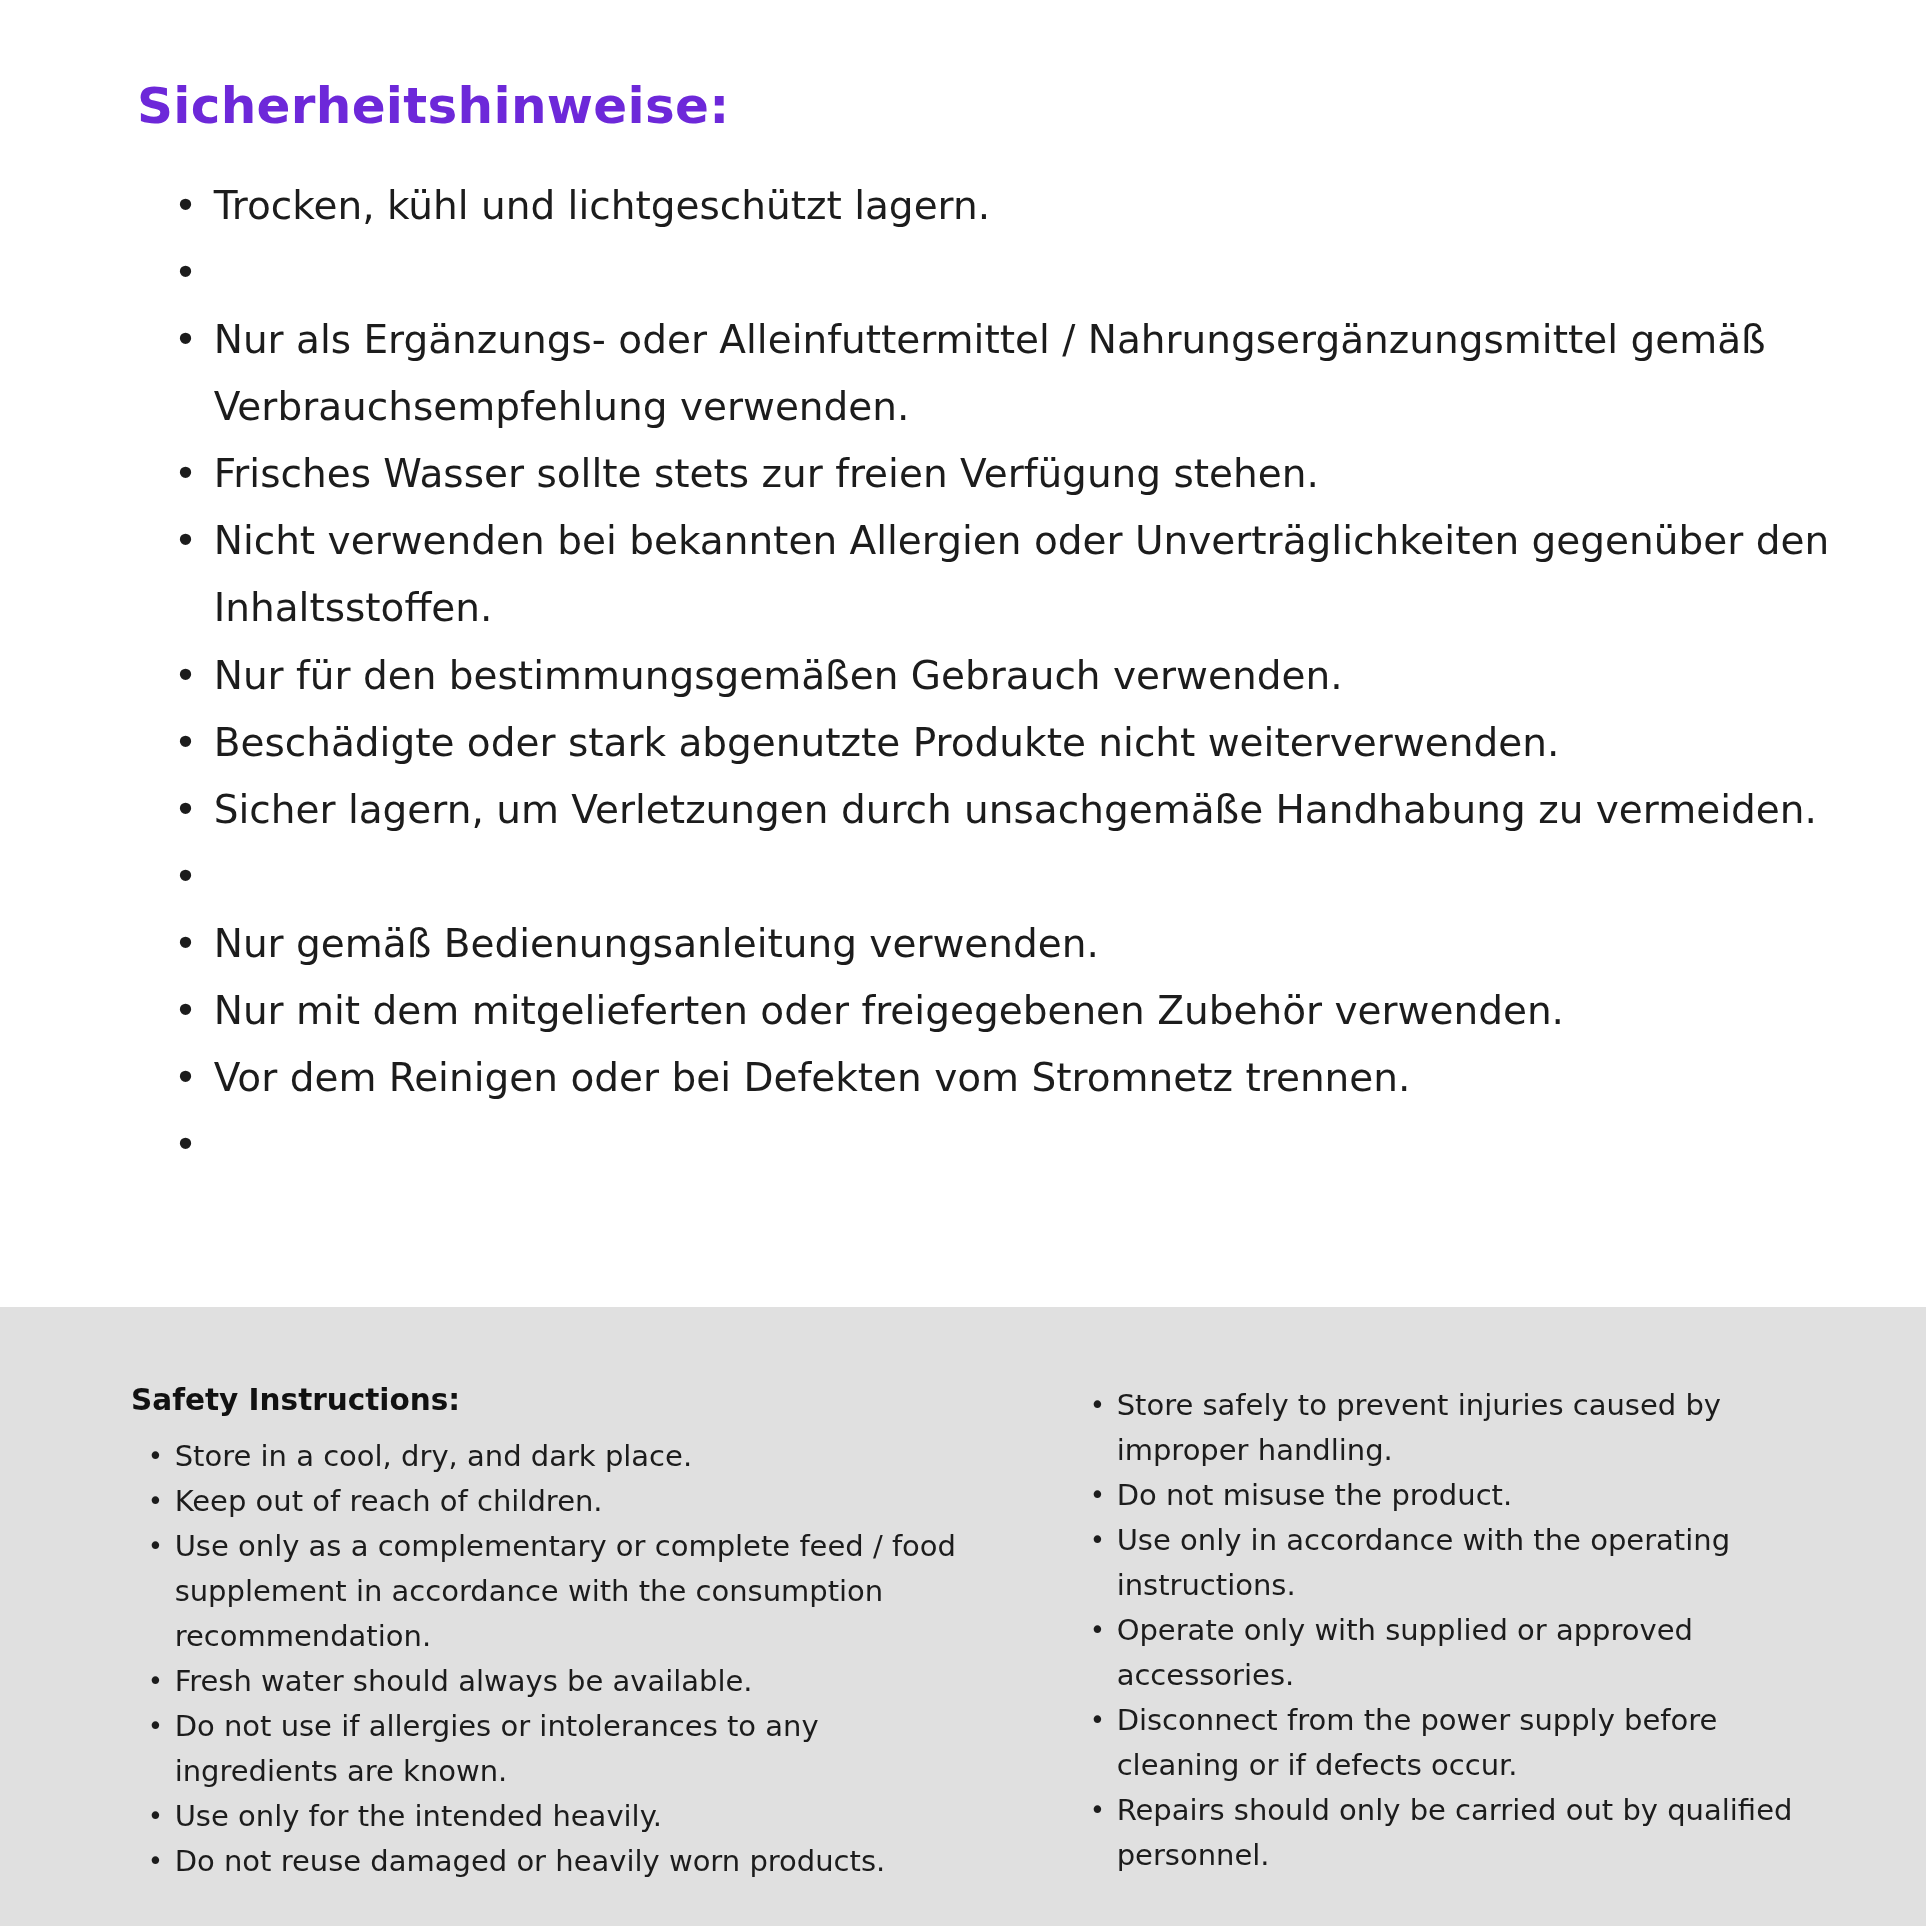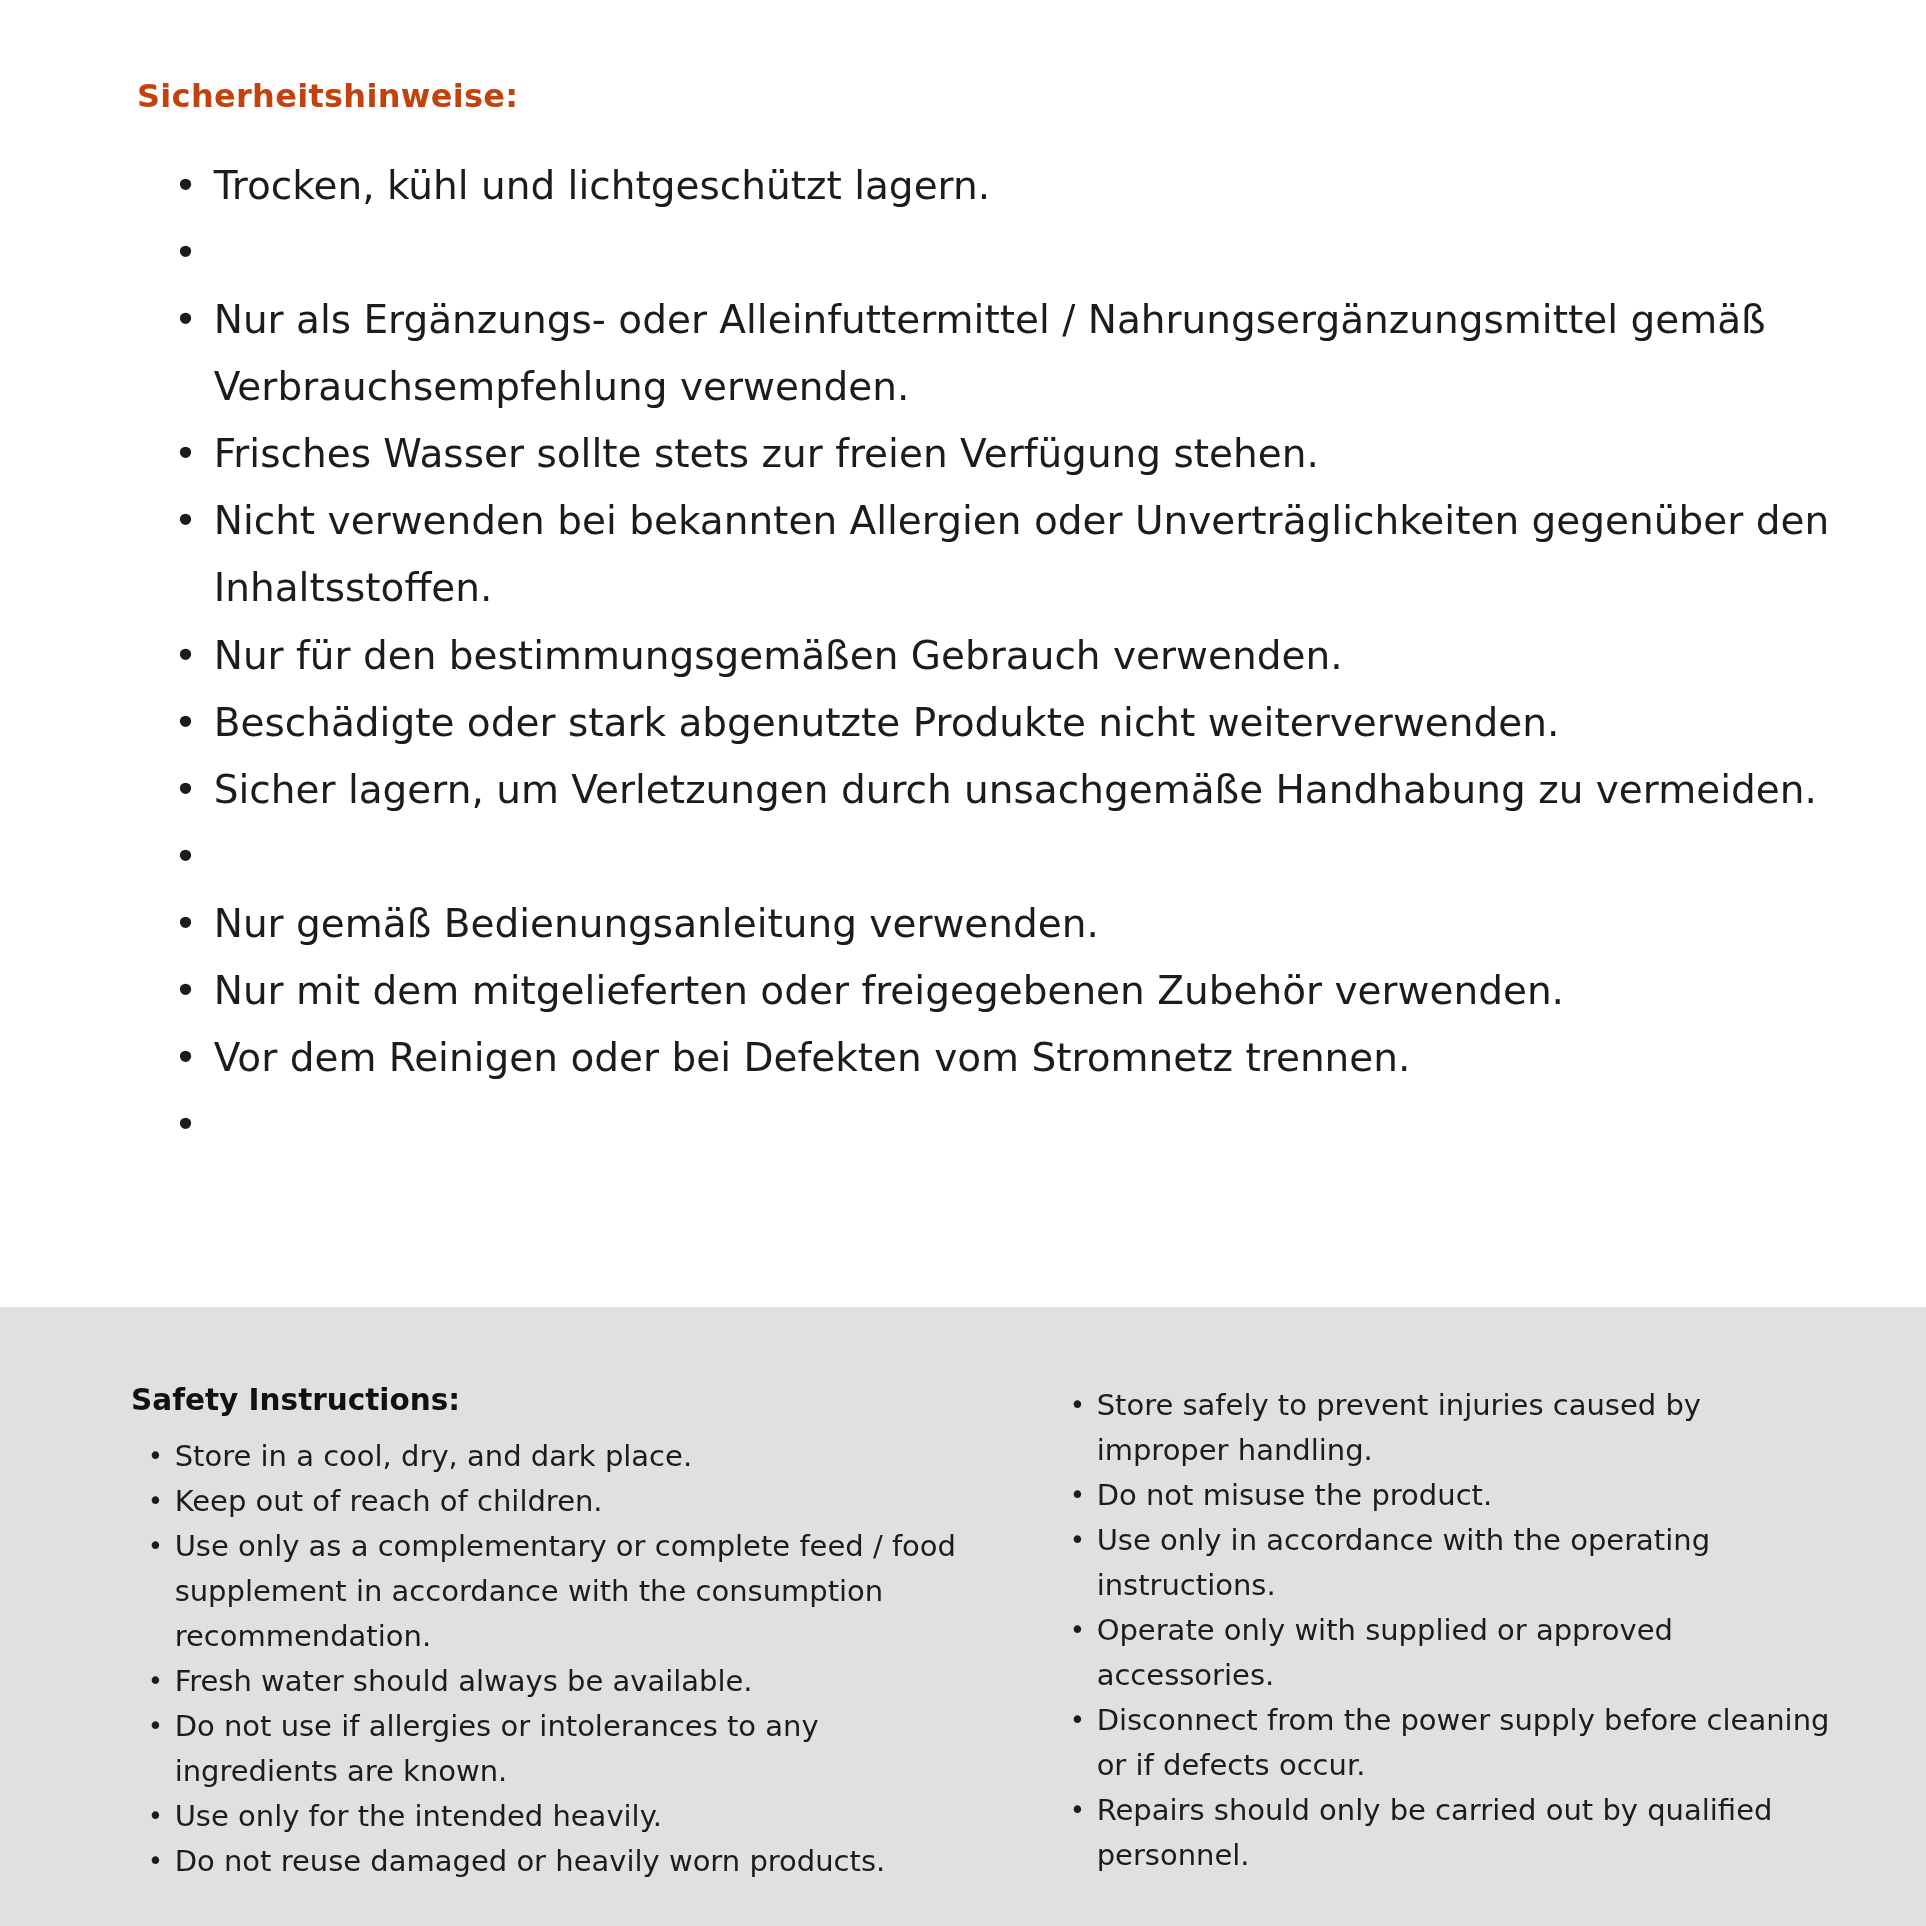--- a/index.html
+++ b/index.html
@@ -14,23 +14,23 @@
     color: #1c1c1c;
     overflow: hidden;
   }
   .german-section {
     box-sizing: border-box;
     height: 1307px;
     padding: 77px 90px 0 137px;
     background: #ffffff;
   }
   .german-heading {
-    font-size: 32px;
+    font-size: 50px;
     font-weight: 700;
-    color: #c2410c;
+    color: #6d28d9;
     margin: 0 0 37px 0;
     letter-spacing: 0.3px;
   }
   ul.bullet-list {
     list-style: none;
     margin: 0;
     padding: 0;
   }
   .german-section ul.bullet-list {
     margin-left: 37px;
@@ -45,21 +45,21 @@
   ul.bullet-list .bullet {
     flex: 0 0 auto;
     margin-right: 16.7px;
   }
   .english-section {
     box-sizing: border-box;
     height: 620px;
     background: #e0e0e0;
     padding: 76px 96px 0 131px;
     display: flex;
-    gap: 68px;
+    gap: 88px;
   }
   .col-left {
     flex: 0 0 854px;
   }
   .col-right {
     flex: 1 1 auto;
     max-width: 809px;
   }
   .english-heading {
     font-size: 29.5px;

